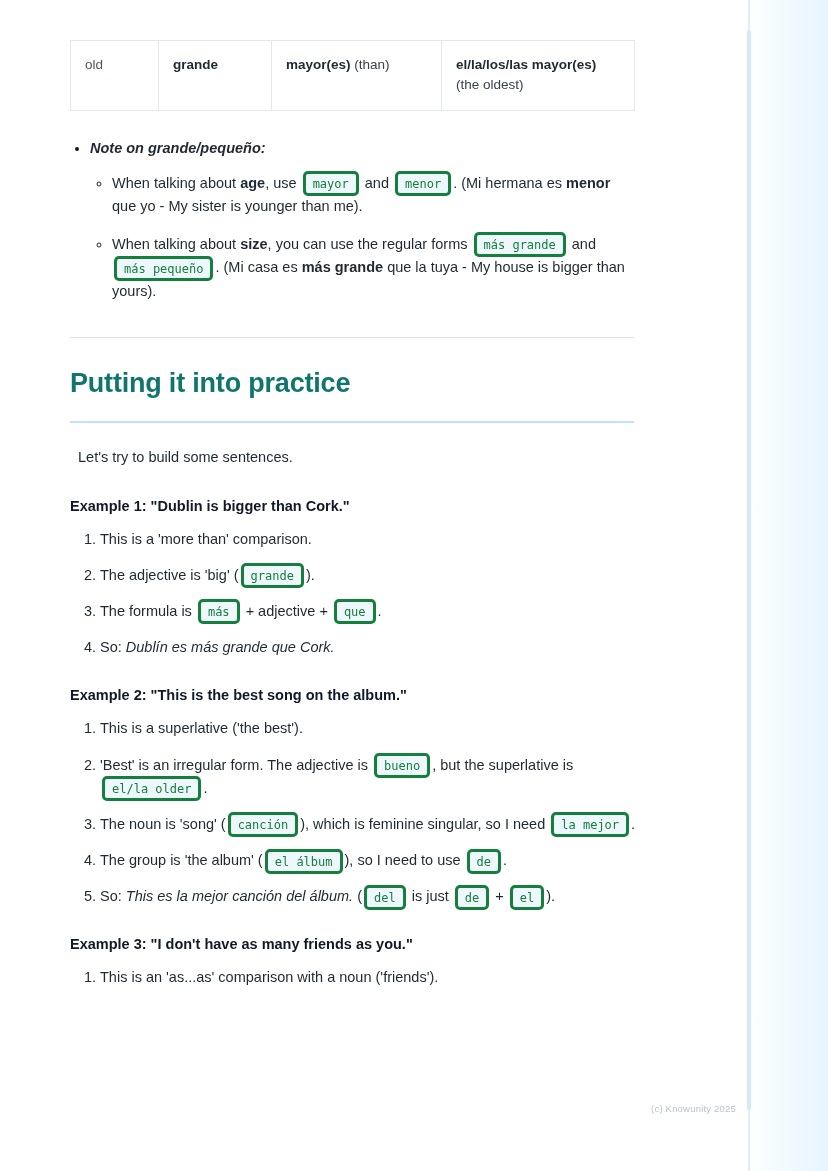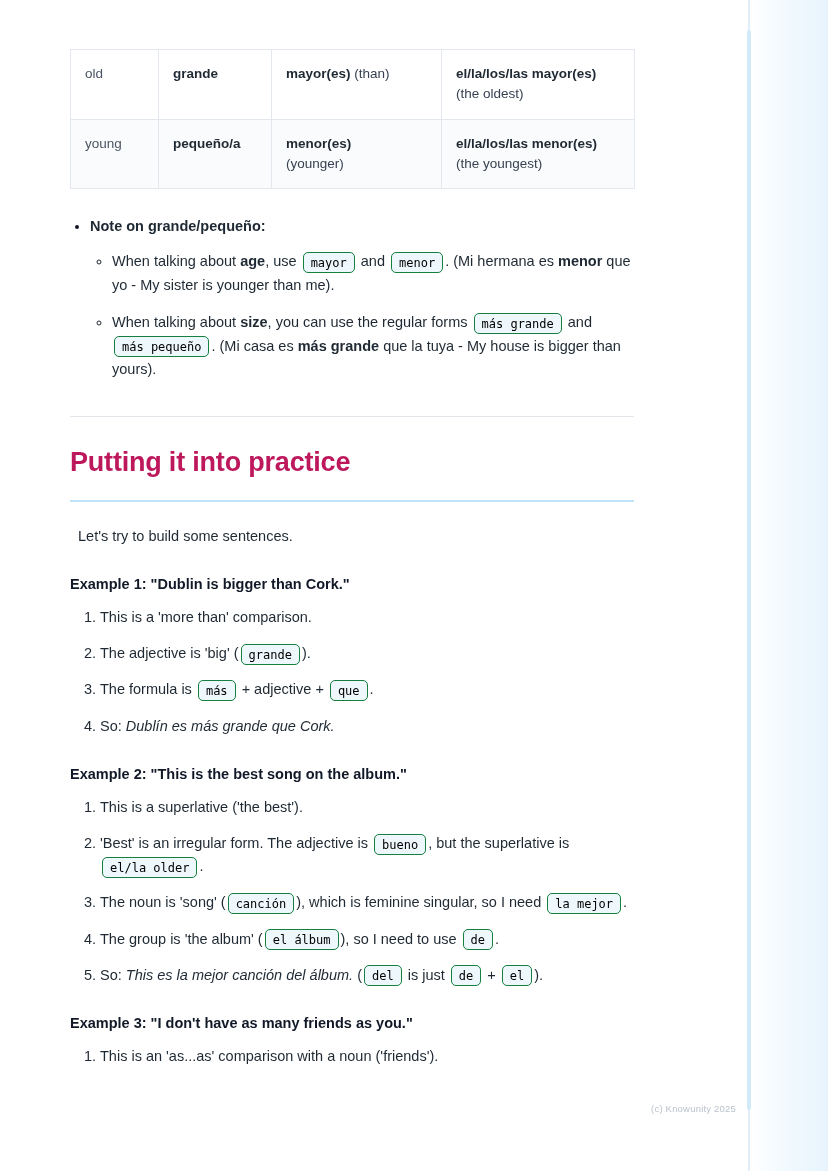--- a/index.html
+++ b/index.html
@@ -33,21 +33,21 @@
   .scroll-thumb {
     position: absolute;
     top: 30px; right: 77px;
     width: 4px; height: 1080px;
     background: #d2e9f7;
     border-radius: 2px;
   }
   .content {
     position: absolute;
     left: 70px;
-    top: 16px;
+    top: 7px;
     width: 566px;
   }
 
   
   table.compare {
     border-collapse: collapse;
     width: 564px;
     margin-top: 33px;
     font-size: 13.5px;
     table-layout: fixed;
@@ -74,43 +74,43 @@
     line-height: 1.62;
   }
   ul.notes > li { margin-bottom: 6px; }
   ul.notes > li::marker { color: #111827; }
   ul.sub {
     list-style-type: circle;
     margin: 12px 0 0 0;
     padding-left: 22px;
   }
   ul.sub > li { margin-bottom: 14px; }
-  .note-title { font-weight: bold; }
+  .note-title { font-weight: bold; font-style: italic; }
 
   code.kbd {
     font-family: "DejaVu Sans Mono", monospace;
     font-size: 12px;
     background: #eef7fc;
-    color: #000000;
-    border: 1px solid #15803d;
+    color: #15803d;
+    border: 3px solid #15803d;
     border-radius: 5px;
     padding: 2.5px 7px;
     white-space: nowrap;
     margin: 0 2px;
   }
 
   hr.rule {
     border: none;
     border-top: 1px solid #e1e5ea;
     margin: 34px 0 0 0;
     width: 564px;
   }
 
   h2.section {
-    color: #be185d;
+    color: #0f766e;
     font-size: 27px;
     font-weight: bold;
     margin: 30px 0 0 0;
     letter-spacing: -0.2px;
   }
   .section-underline {
     width: 564px;
     height: 2px;
     background: #bfe3f8;
     margin-top: 22px;
@@ -165,33 +165,20 @@
           <td class="c1">old</td>
           <td class="c2">grande</td>
           <td class="c3">
             <span class="b">mayor(es)</span>
             <span class="lite">(than)</span>
           </td>
           <td class="c4">
             <span class="b">el/la/los/las</span>
             <span class="b">mayor(es)</span>
             <span class="lite">(the oldest)</span>
-          </td>
-        </tr>
-        <tr class="alt">
-          <td class="c1">young</td>
-          <td class="c2">pequeño/a</td>
-          <td class="c3">
-            <span class="b">menor(es)</span><br>
-            <span class="lite">(younger)</span>
-          </td>
-          <td class="c4">
-            <span class="b">el/la/los/las</span>
-            <span class="b">menor(es)</span>
-            <span class="lite">(the youngest)</span>
           </td>
         </tr>
       </tbody>
     </table>
 
     <ul class="notes">
       <li>
         <span class="note-title">Note on grande/pequeño:</span>
         <ul class="sub">
           <li>

